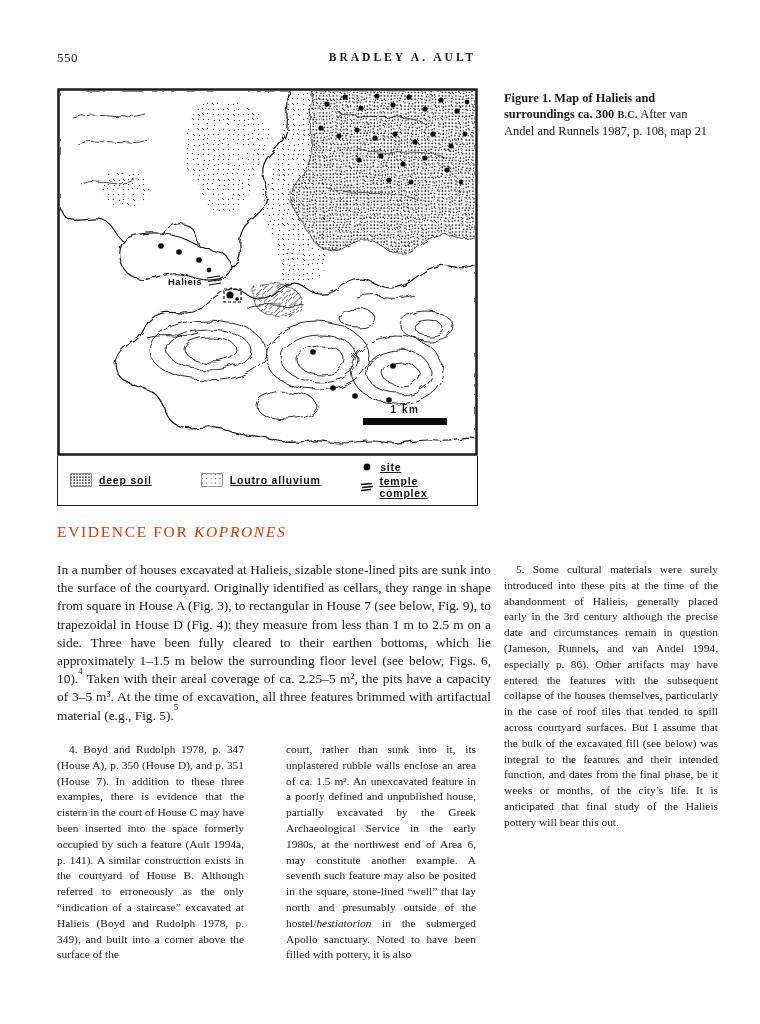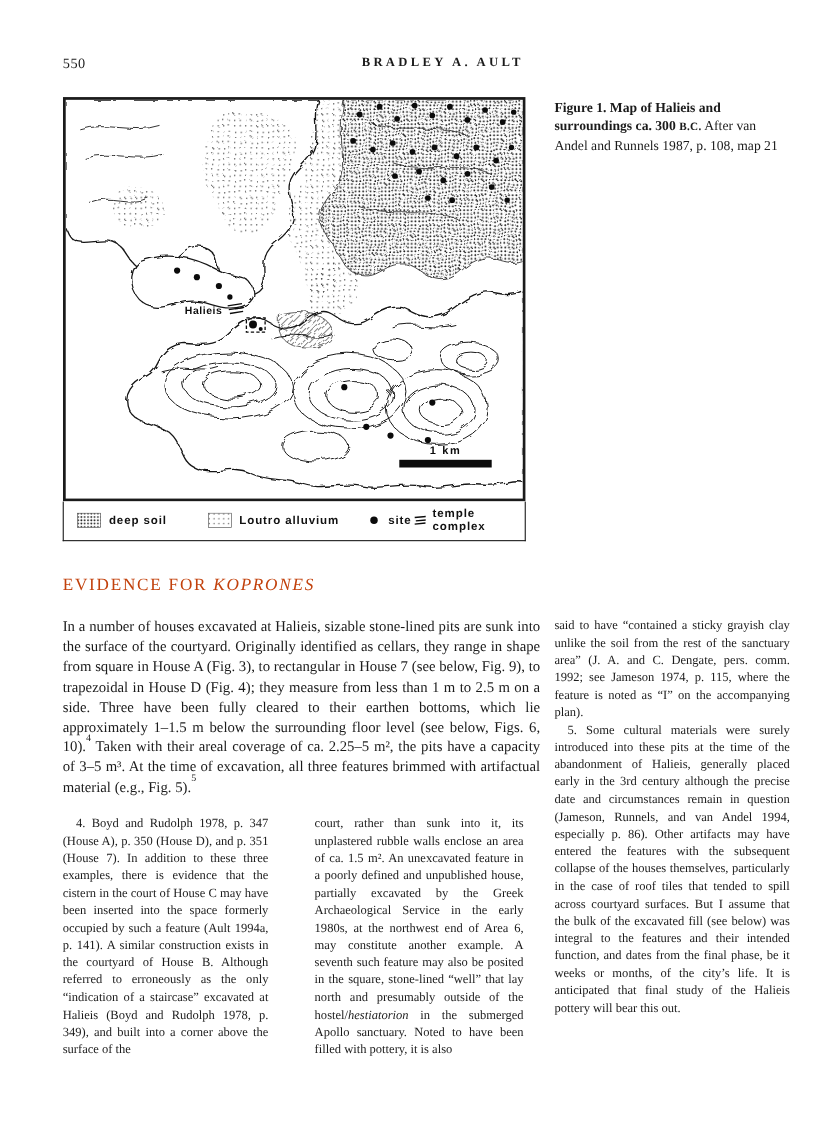--- a/index.html
+++ b/index.html
@@ -10,32 +10,32 @@
     overflow:hidden;
   }
   .pagenum {
     position:absolute; left:57px; top:50px;
     font-size:13px; letter-spacing:0.5px;
   }
   .runhead {
     position:absolute; left:73px; top:51px; width:659px;
     text-align:center; font-size:11.5px; font-weight:bold; letter-spacing:3px;
   }
-  .figure { position:absolute; left:57px; top:88px; width:363px; }
+  .figure { position:absolute; left:57px; top:88px; width:363px;text-decoration:underline; }
   .map-wrap svg { display:block; }
   .legend {
     width:421px; border:1.5px solid #1b1b1b; border-top:none;
     display:flex; align-items:center; padding:5px 12px 6px 12px;
     font-family:"Liberation Sans", sans-serif; font-weight:bold;
     font-size:10.5px; letter-spacing:0.8px; color:#111;
   }
   .legend-item { display:flex; align-items:center; gap:7px; }
   .legend-item.li1 { width:138px; }
   .legend-item.li2 { width:168px; }
-  .legend-stack { display:flex; flex-direction:row; gap:2px; }
+  .legend-stack { display:flex; flex-direction:column; gap:2px; }
   .legend-stack .legend-item { gap:6px; }
   .caption {
     position:absolute; left:504px; top:90px; width:214px;
     font-size:12.4px; line-height:16px;
   }
   .caption .b { font-weight:bold; }
   .caption .sc { font-weight:bold; font-size:0.82em; letter-spacing:0.3px; }
   .heading {
     position:absolute; left:57px; top:523px;
     font-size:15.6px; font-weight:normal; letter-spacing:1.6px; color:#c2410c;
@@ -250,21 +250,20 @@
 
 <h2 class="heading">
   <span>EVIDENCE FOR </span><span class="it">KOPRONES</span>
 </h2>
 
 <div class="body-text">
   <p><span>In a number of houses excavated at Halieis, sizable stone-lined pits are sunk into the surface of the courtyard. Originally identified as cellars, they range in shape from square in House A (Fig. 3), to rectangular in House 7 (see below, Fig. 9), to trapezoidal in House D (Fig. 4); they measure from less than 1 m to 2.5 m on a side. Three have been fully cleared to their earthen bottoms, which lie approximately 1–1.5 m below the surrounding floor level (see below, Figs. 6, 10).</span><sup>4</sup><span> Taken with their areal coverage of ca. 2.25–5 m², the pits have a capacity of 3–5 m³. At the time of excavation, all three features brimmed with artifactual material (e.g., Fig. 5).</span><sup>5</sup></p>
 </div>
 
 <div class="right-col">
-  <p>said to have “contained a sticky grayish clay unlike the soil from the rest of the sanctuary area” (J. A. and C. Dengate, pers. comm. 1992; see Jameson 1974, p. 115, where the feature is noted as “I” on the accompanying plan).</p>
   <p class="indent">5. Some cultural materials were surely introduced into these pits at the time of the abandonment of Halieis, generally placed early in the 3rd century although the precise date and circumstances remain in question (Jameson, Runnels, and van Andel 1994, especially p. 86). Other artifacts may have entered the features with the subsequent collapse of the houses themselves, particularly in the case of roof tiles that tended to spill across courtyard surfaces. But I assume that the bulk of the excavated fill (see below) was integral to the features and their intended function, and dates from the final phase, be it weeks or months, of the city’s life. It is anticipated that final study of the Halieis pottery will bear this out.</p>
 </div>
 
 <div class="fn fn1">
   <p class="indent">4. Boyd and Rudolph 1978, p. 347 (House A), p. 350 (House D), and p. 351 (House 7). In addition to these three examples, there is evidence that the cistern in the court of House C may have been inserted into the space formerly occupied by such a feature (Ault 1994a, p. 141). A similar construction exists in the courtyard of House B. Although referred to erroneously as the only “indication of a staircase” excavated at Halieis (Boyd and Rudolph 1978, p. 349), and built into a corner above the surface of the</p>
 </div>
 
 <div class="fn fn2">
   <p><span>court, rather than sunk into it, its unplastered rubble walls enclose an area of ca. 1.5 m². An unexcavated feature in a poorly defined and unpublished house, partially excavated by the Greek Archaeological Service in the early 1980s, at the northwest end of Area 6, may constitute another example. A seventh such feature may also be posited in the square, stone-lined “well” that lay north and presumably outside of the hostel/</span><span class="it">hestiatorion</span><span> in the submerged Apollo sanctuary. Noted to have been filled with pottery, it is also</span></p>
 </div>

